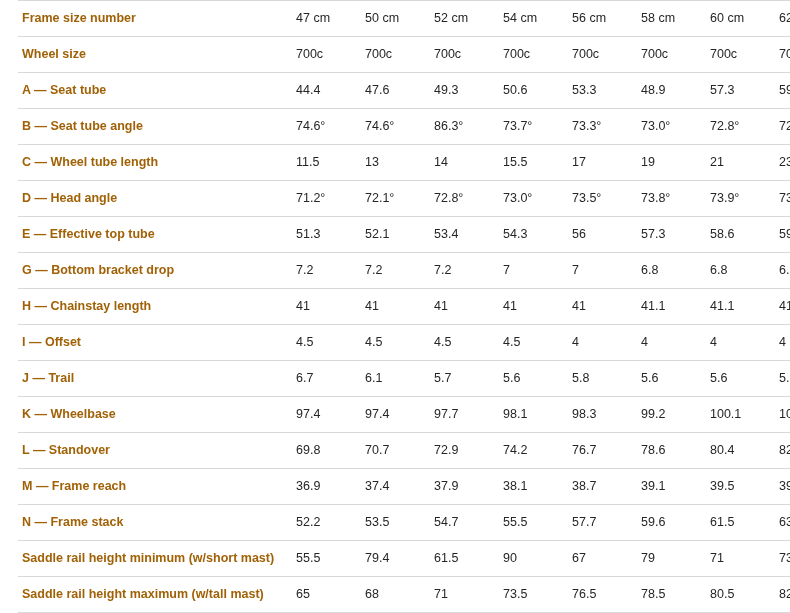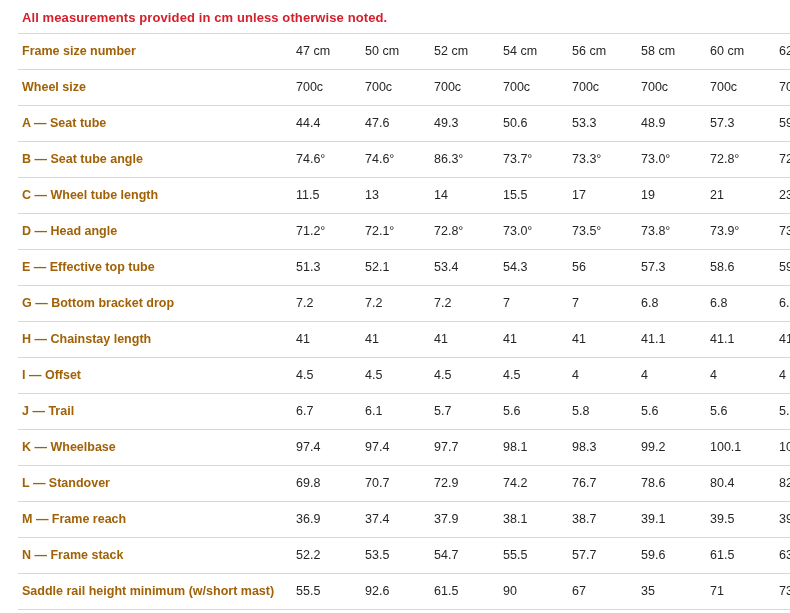--- a/index.html
+++ b/index.html
@@ -51,21 +51,20 @@
   }
   td.val {
     width: 61px;
     color: #262626;
   }
 </style>
 </head>
 <body>
 
 <div class="page">
-  <div class="notice">All measurements provided in cm unless otherwise noted.</div>
   <table class="geo">
     <tbody>
         <tr>
           <td class="rowlabel">Frame size number</td>
           <td class="val">47 cm</td>
           <td class="val">50 cm</td>
           <td class="val">52 cm</td>
           <td class="val">54 cm</td>
           <td class="val">56 cm</td>
           <td class="val">58 cm</td>
@@ -222,25 +221,25 @@
           <td class="val">54.7</td>
           <td class="val">55.5</td>
           <td class="val">57.7</td>
           <td class="val">59.6</td>
           <td class="val">61.5</td>
           <td class="val">63.4</td>
         </tr>
         <tr>
           <td class="rowlabel">Saddle rail height minimum (w/short mast)</td>
           <td class="val">55.5</td>
-          <td class="val">92.6</td>
+          <td class="val">79.4</td>
           <td class="val">61.5</td>
           <td class="val">90</td>
           <td class="val">67</td>
-          <td class="val">35</td>
+          <td class="val">79</td>
           <td class="val">71</td>
           <td class="val">73</td>
         </tr>
         <tr>
           <td class="rowlabel">Saddle rail height maximum (w/tall mast)</td>
           <td class="val">65</td>
           <td class="val">68</td>
           <td class="val">71</td>
           <td class="val">73.5</td>
           <td class="val">76.5</td>

